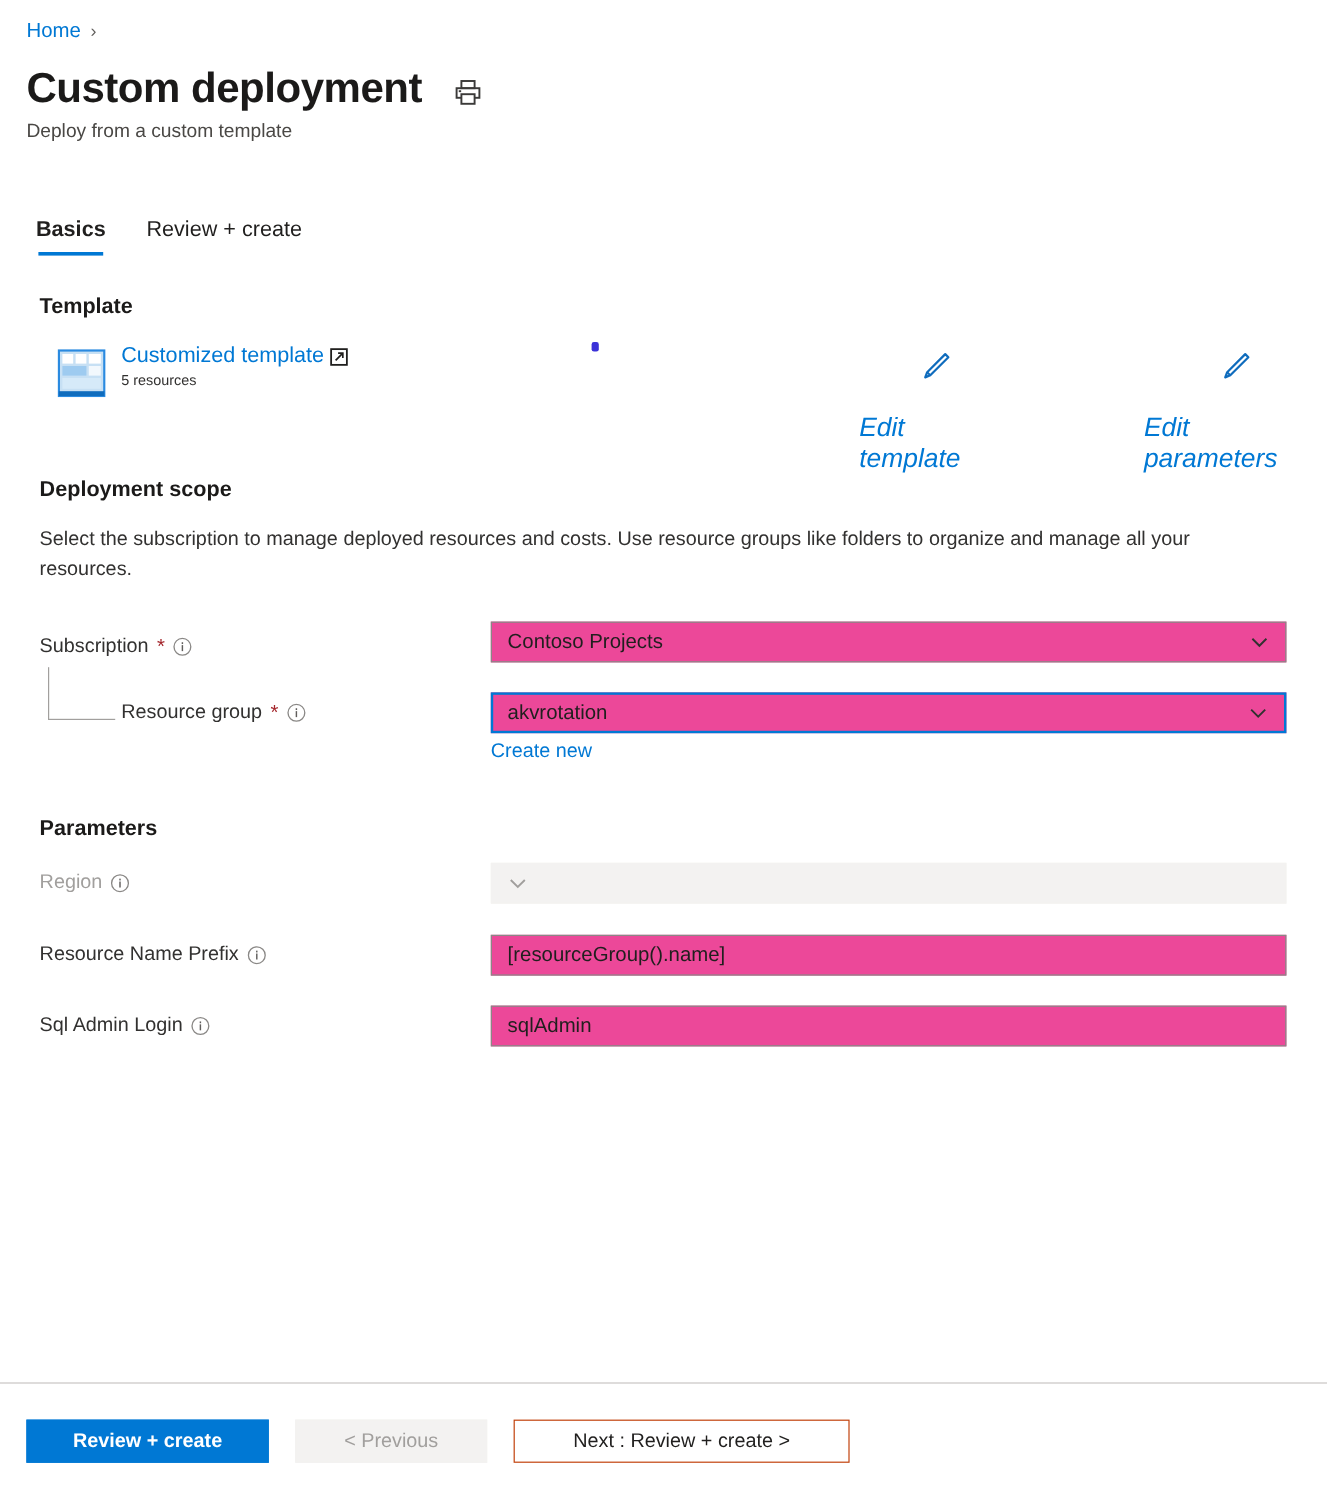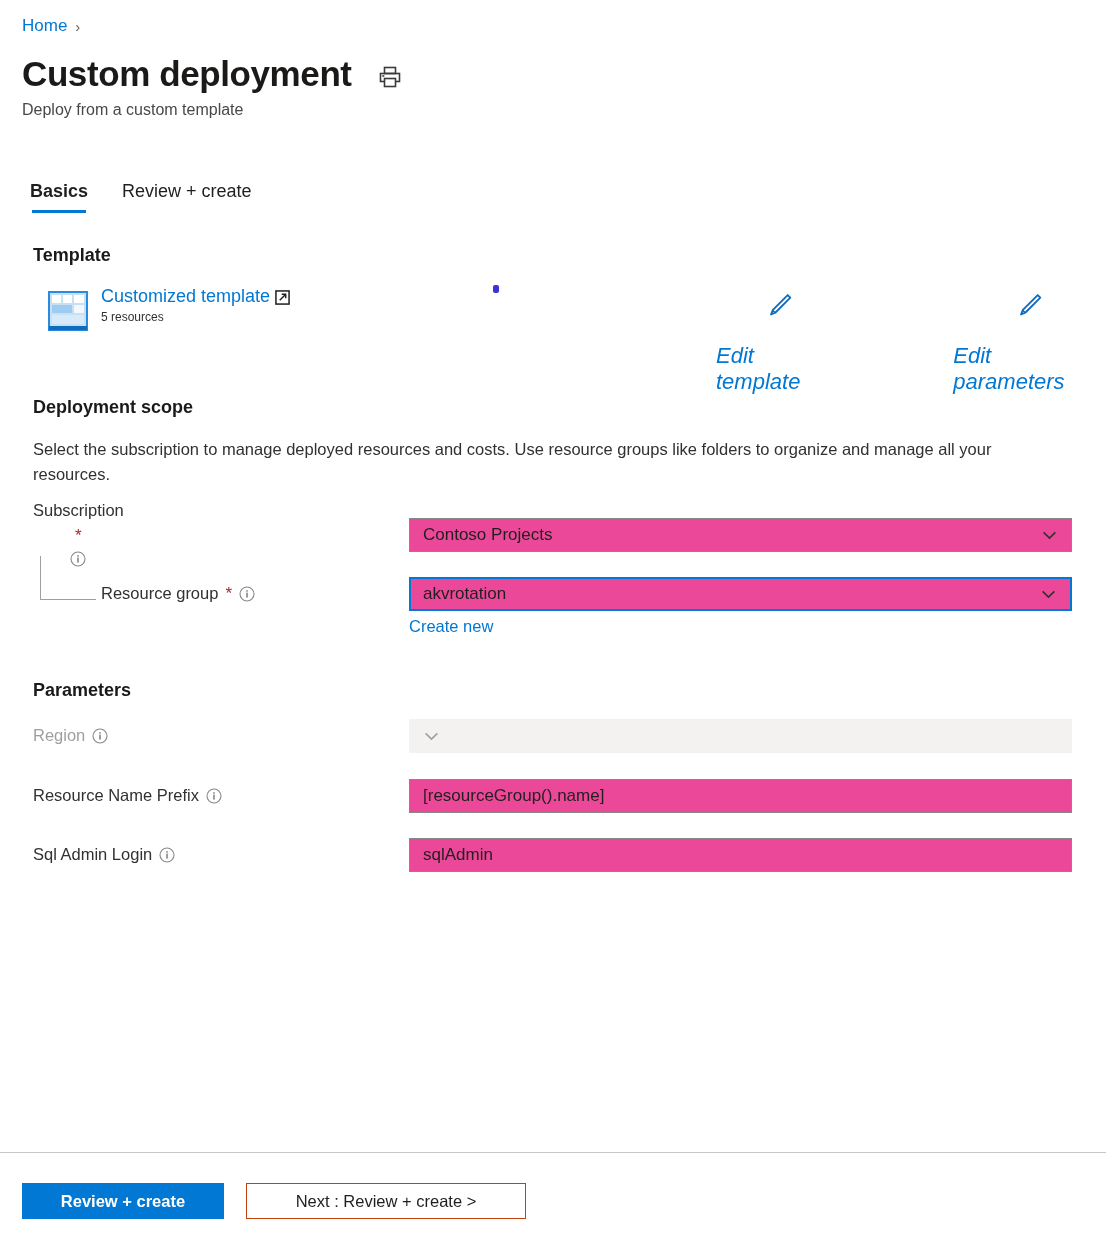--- a/index.html
+++ b/index.html
@@ -186,21 +186,21 @@
     color: #323130;
     display: flex;
     align-items: center;
     gap: 7px;
     white-space: nowrap;
   }
   .field-label.disabled { color: #a19f9d; }
   .req-star { color: #a4262c; font-size: 17px; line-height: 1; }
   .info-icon { width: 16px; height: 16px; display: block; cursor: pointer; }
 
-  #lbl-subscription { left: 33px; top: 501px; flex-direction: column; }
+  #lbl-subscription { left: 33px; top: 529px; }
   #lbl-resourcegroup { left: 101px; top: 584px; }
   #lbl-region { left: 33px; top: 726px; }
   #lbl-prefix { left: 33px; top: 786px; }
   #lbl-sqllogin { left: 33px; top: 845px; }
 
   
   .connector {
     position: absolute;
     left: 40px;
     top: 556px;
@@ -452,14 +452,15 @@
     <rect x="7.4" y="4.2" width="1.2" height="1.5" fill="#605e5c"></rect>
   </svg>
 </div>
 <div class="control" id="ctl-sqllogin">
   <span class="val">sqlAdmin</span>
 </div>
 
 <div class="footer-sep"></div>
 <div class="footer">
   <div class="btn primary">Review + create</div>
+  <div class="btn disabled">&lt; Previous</div>
   <div class="btn secondary">Next : Review + create &gt;</div>
 </div>
 
 </body></html>

